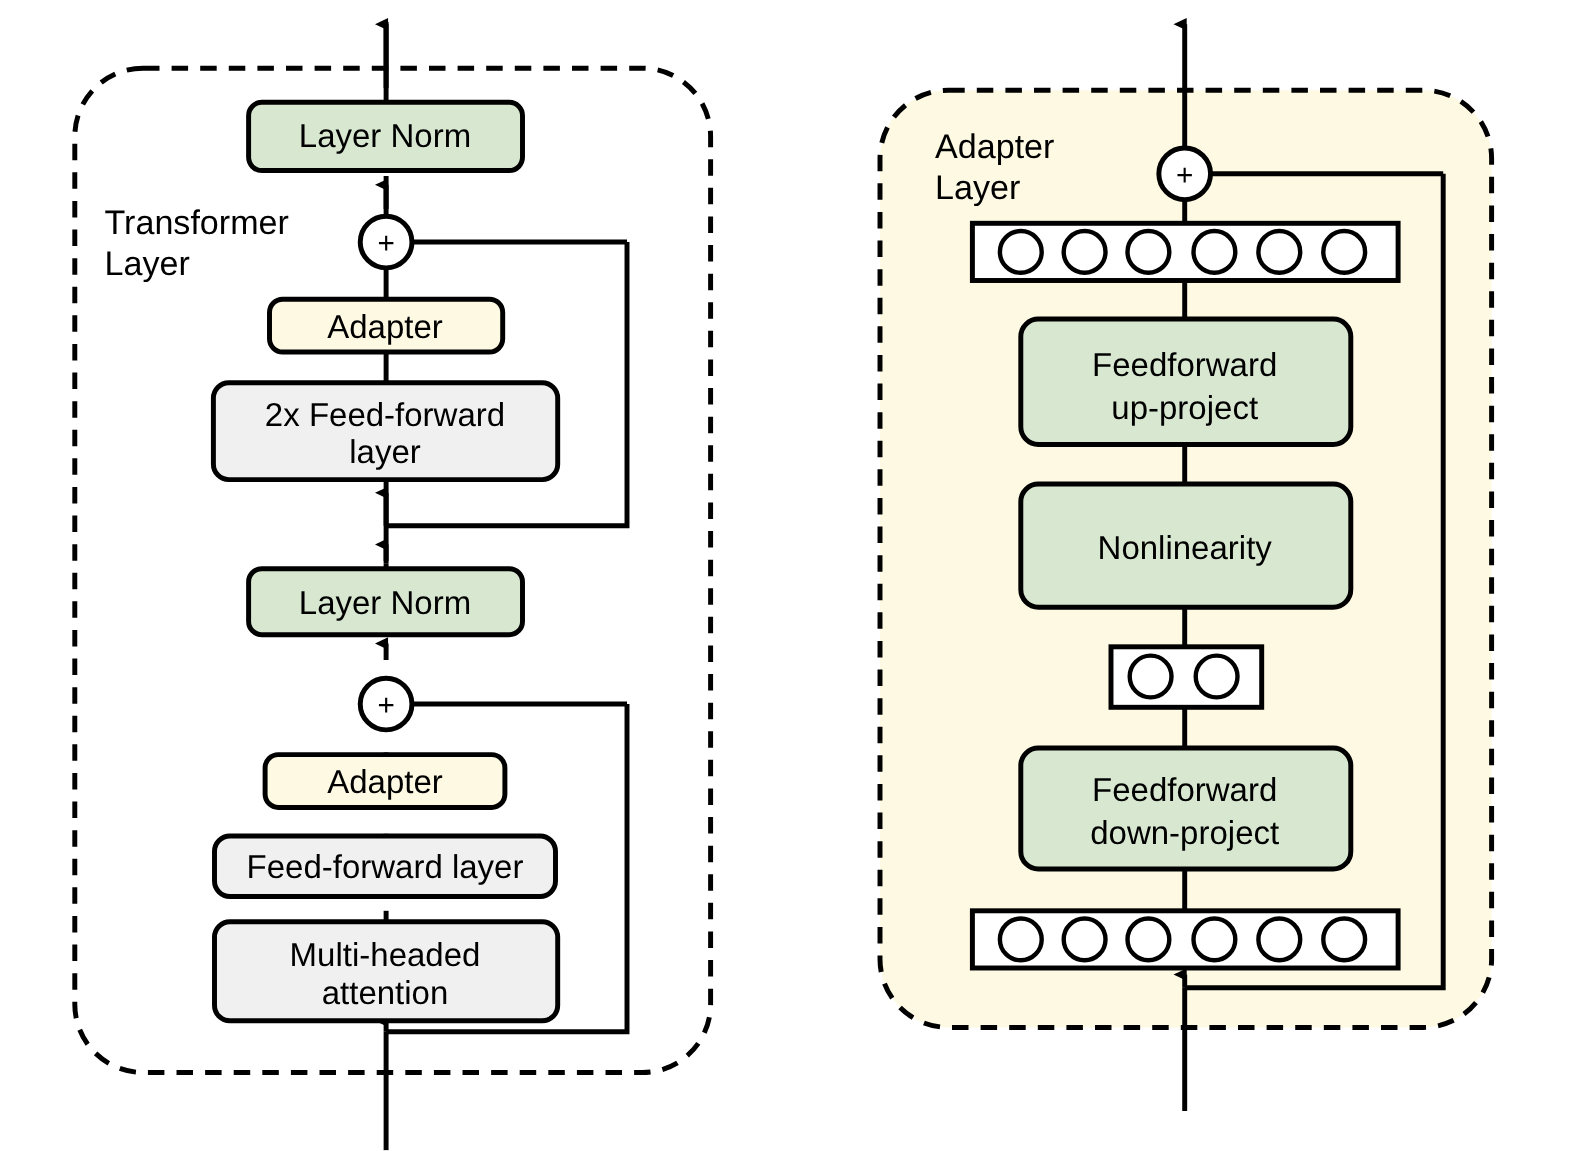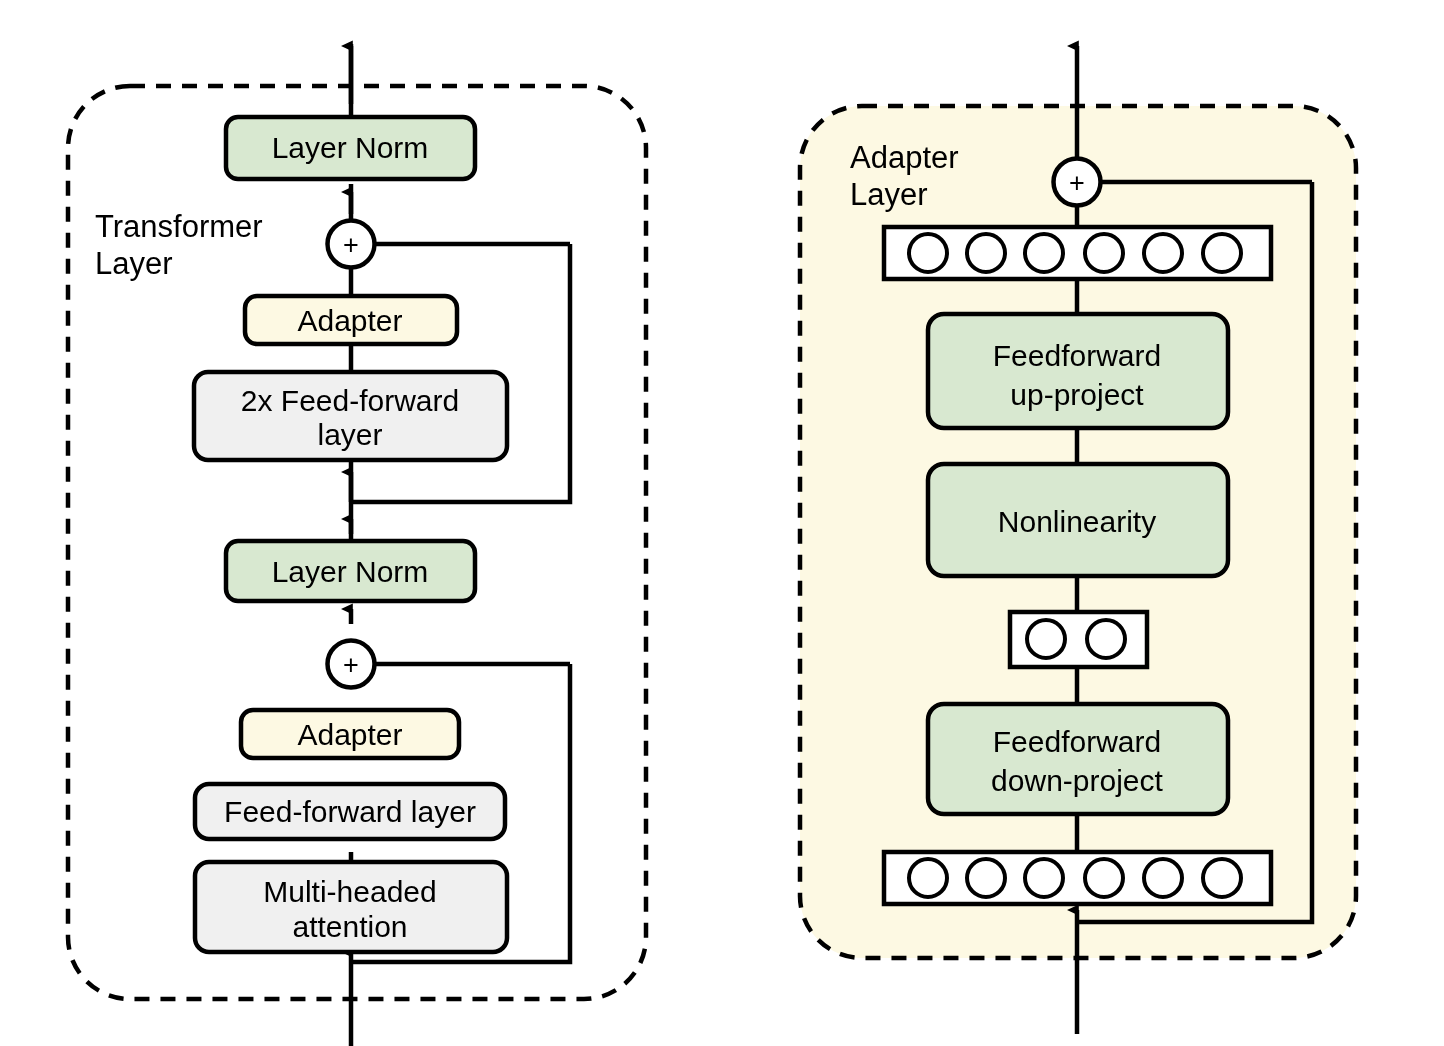--- a/index.html
+++ b/index.html
@@ -1,18 +1,18 @@
 <!DOCTYPE html>
 <html><head>
 <meta charset="utf-8">
 <style>
   html,body{margin:0;padding:0;background:#ffffff;}
   body{width:1444px;height:1046px;overflow:hidden;
        font-family:"Liberation Sans","DejaVu Sans",sans-serif;}
-  #stage{position:relative;width:1444px;height:844px;background:#ffffff;margin-top:24px;}
+  #stage{position:relative;width:1444px;height:844px;background:#ffffff;}
   svg{position:absolute;top:0;left:0;width:1444px;height:1046px;}
   .nodelabel{font-family:"Liberation Sans","DejaVu Sans",sans-serif;
              font-size:30px;fill:#000000;}
   .grouplabel{font-family:"Liberation Sans","DejaVu Sans",sans-serif;
               font-size:31px;fill:#000000;}
   .pluslabel{font-family:"Liberation Sans","DejaVu Sans",sans-serif;
              font-size:27px;fill:#000000;}
 </style>
 </head>
 <body>

